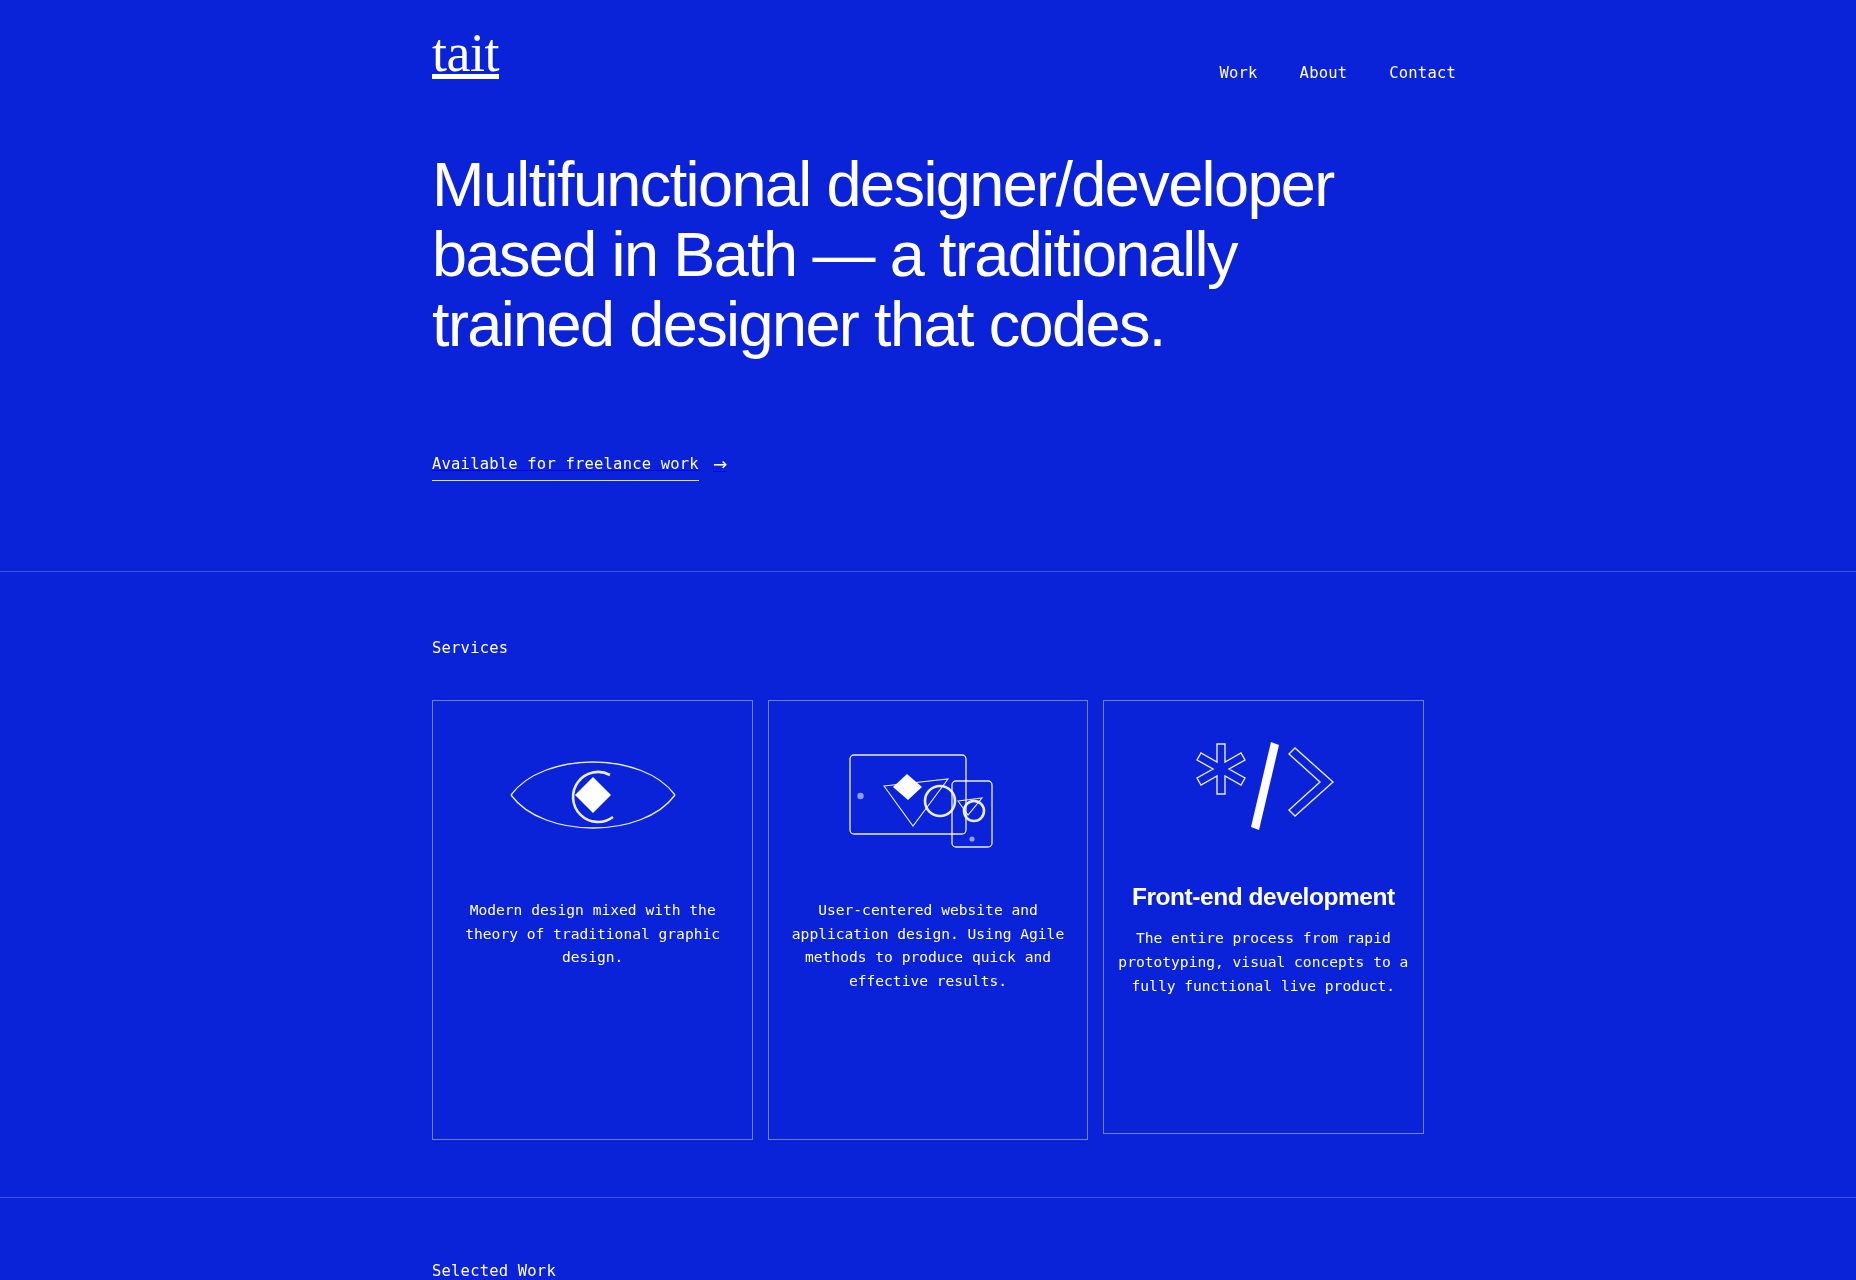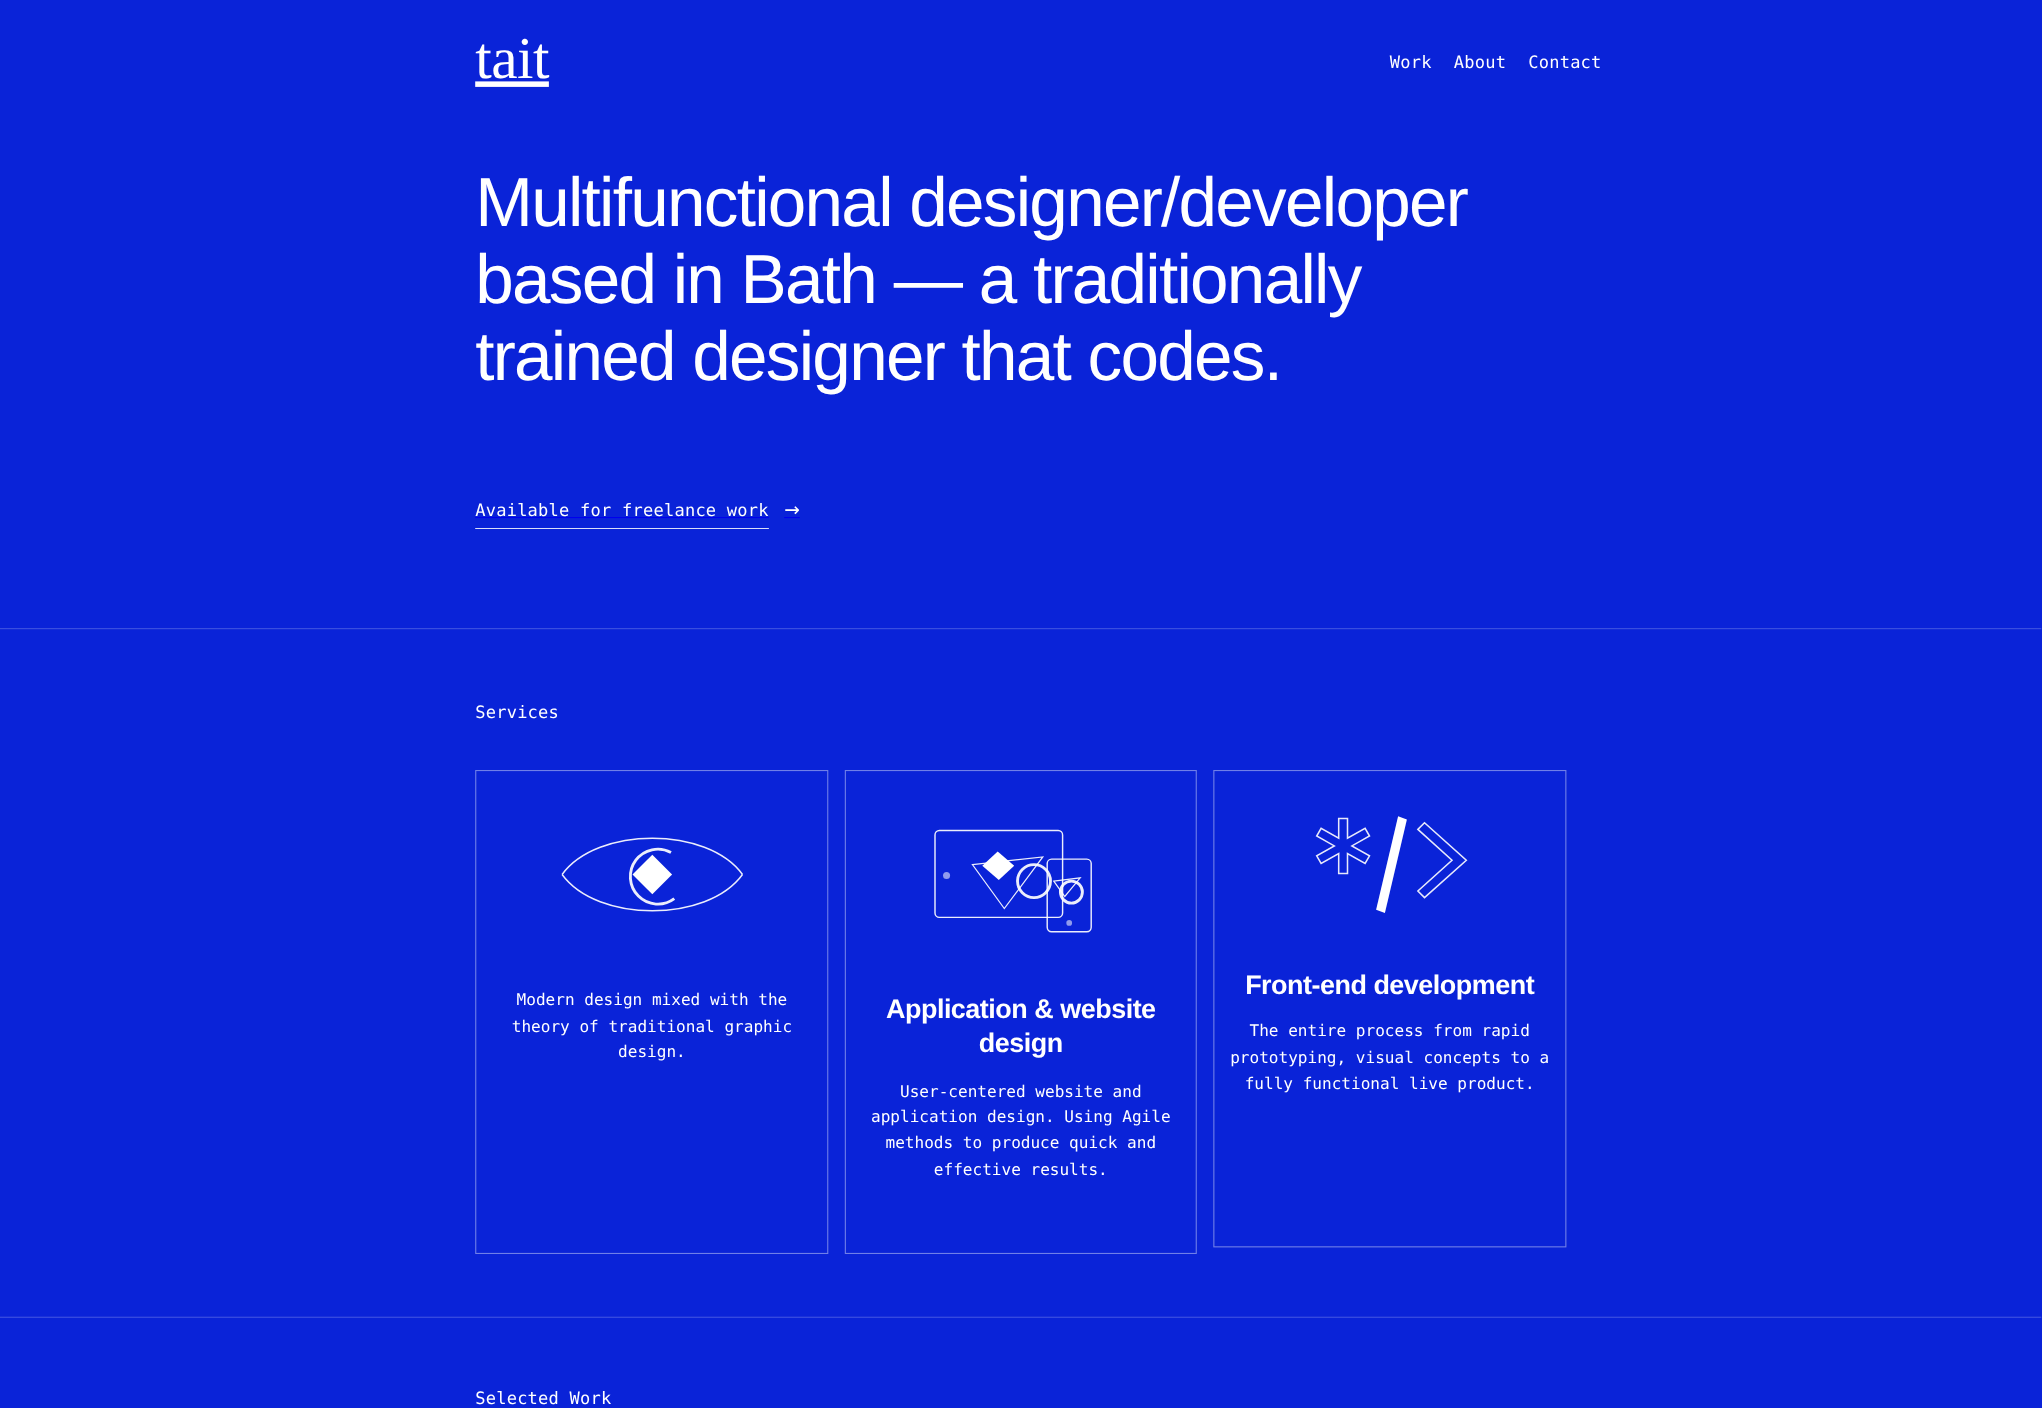--- a/index.html
+++ b/index.html
@@ -36,23 +36,23 @@
     font-size:54px;
     line-height:1;
     letter-spacing:-0.5px;
     color:#ffffff;
     font-weight:400;
     cursor:pointer;
   }
 
   .main-nav {
     position:absolute;
-    right:400px; top:48px;
-    display:flex;
-    gap:20px;
+    right:400px; top:64px;
+    display:flex;
+    gap:42px;
     align-items:center;
   }
   .nav-link {
     font-family:"DejaVu Sans Mono", monospace;
     font-size:15.5px;
     letter-spacing:0.2px;
     color:#ffffff;
     text-decoration:none;
     cursor:pointer;
     white-space:nowrap;
@@ -238,21 +238,20 @@
           <path d="M59 33 L74 46 L60 59 L45 46 Z" fill="#ffffff" stroke="none"></path>
 
           <circle cx="92" cy="60" r="15" stroke-width="2.6"></circle>
 
           <rect x="104" y="40" width="40" height="66" rx="4"></rect>
           <circle cx="124" cy="98" r="2.6" fill="rgba(255,255,255,0.55)" stroke="none"></circle>
           <path d="M110 60 L134 57 L120 74 Z" stroke-width="1.1"></path>
           <circle cx="126" cy="70" r="10" stroke-width="2.6"></circle>
         </svg>
       </div>
-      <h3 class="card-title">Application &amp; website design</h3>
       <p class="card-desc">User-centered website and application design. Using Agile methods to produce quick and effective results.</p>
     </article>
 
     <article class="service-card card-3">
       <div class="card-icon">
         <svg width="148" height="100" viewBox="0 0 148 100" fill="none" stroke="rgba(255,255,255,0.9)" stroke-width="1.4">
 
           <path d="M28 8 L36 8 L36 26 L52 17 L56 24 L40 33 L56 42 L52 49 L36 40 L36 58 L28 58 L28 40 L12 49 L8 42 L24 33 L8 24 L12 17 L28 26 Z"></path>
 
           <path d="M82 6 L90 9 L70 94 L62 91 Z" fill="#ffffff" stroke="none"></path>

